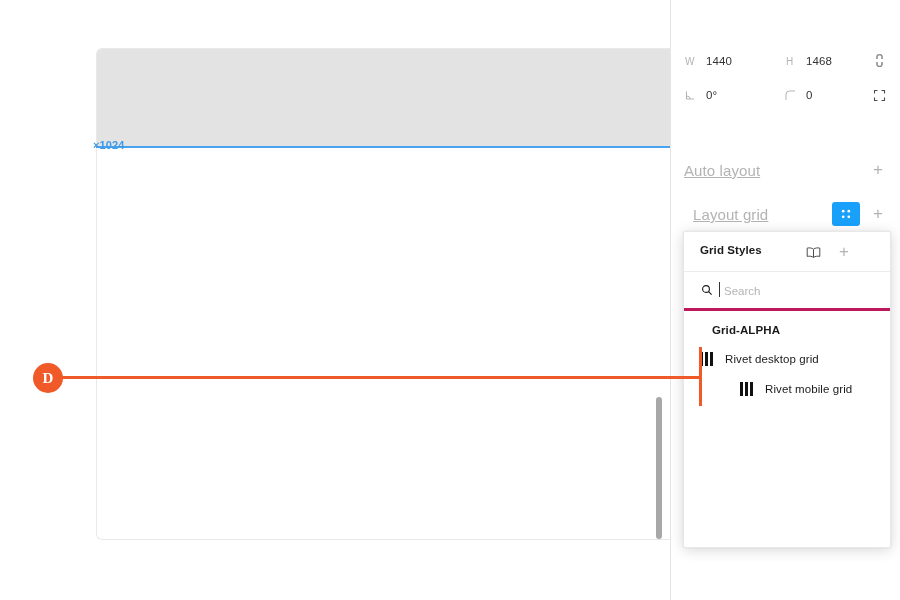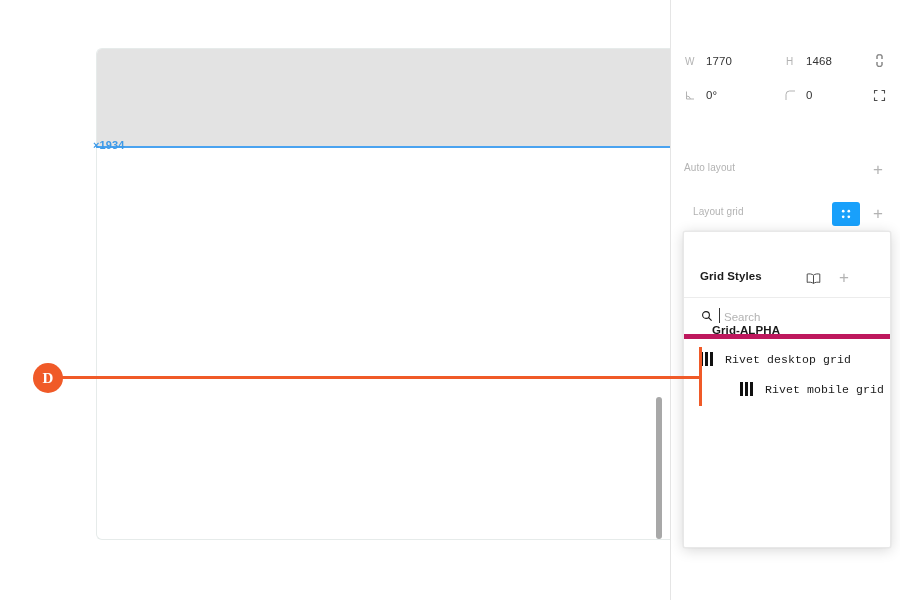--- a/index.html
+++ b/index.html
@@ -111,23 +111,24 @@
   .section-row {
     position: absolute;
     left: 0;
     width: 230px;
     height: 40px;
     display: flex;
     align-items: center;
   }
   .section-title {
     position: absolute;
-    font-size: 10px;
+    font-size: 15px;
     color: #b3b3b3;
     letter-spacing: .1px;
+    text-decoration: underline;
   }
   .plus-btn {
     position: absolute;
     width: 20px; height: 20px;
     color: #b3b3b3;
     display: flex;
     align-items: center;
     justify-content: center;
     font-size: 17px;
     line-height: 1;
@@ -153,21 +154,20 @@
     border: 1px solid #e8e8e8;
     border-radius: 2px;
     box-shadow: 0 2px 14px rgba(0,0,0,.16), 0 0 0 .5px rgba(0,0,0,.04);
     box-sizing: border-box;
     overflow: hidden;
   }
   #popover-header {
     position: relative;
     height: 39px;
     border-bottom: 1px solid #ececec;
-    margin-top: 26px;
   }
   #popover-title {
     position: absolute;
     left: 16px; top: 12px;
     font-size: 11.5px;
     font-weight: 700;
     color: #1a1a1a;
     letter-spacing: .1px;
   }
   #library-icon-btn {
@@ -181,21 +181,21 @@
     position: absolute;
     left: 150px; top: 9px;
     width: 20px; height: 20px;
     color: #b3b3b3;
     display: flex; align-items: center; justify-content: center;
     font-size: 17px; line-height: 1; font-weight: 300;
   }
   #search-row {
     position: relative;
     height: 36px;
-    border-bottom: 5px solid #be185d;
+    border-bottom: 3px solid #be185d;
     display: flex;
     align-items: center;
   }
   #search-icon {
     position: absolute;
     left: 16px; top: 11px;
     width: 13px; height: 13px;
     color: #1a1a1a;
     display: flex; align-items: center; justify-content: center;
   }
@@ -246,21 +246,20 @@
     display: block;
     width: 3px; height: 14px;
     background: #111111;
   }
   .style-item-label {
     position: absolute;
     left: 41px;
     font-size: 11.5px;
     color: #1a1a1a;
     letter-spacing: .1px;
-    font-family: Liberation Mono, monospace;
   }
 
   
   #annotation-badge {
     position: absolute;
     left: 33px; top: 363px;
     width: 30px; height: 30px;
     border-radius: 50%;
     background: #f05a28;
     color: #ffffff;
@@ -288,35 +287,35 @@
 <body>
 
 <div id="canvas-area">
 
   <div id="artboard">
     <div id="artboard-top-band"></div>
   </div>
 
   <div id="frame-selection-line"></div>
 
-  <div id="frame-label">×1934</div>
+  <div id="frame-label">×1024</div>
 
   <div id="canvas-scrollbar"></div>
 </div>
 
 <div id="properties-panel">
 
   <div class="prop-row" style="top:44px;">
     <div class="prop-field" style="left:13px;">
       <span class="prop-icon">
         <svg width="13" height="13" viewBox="0 0 13 13">
           <text x="1" y="10" font-family="Liberation Sans, sans-serif" font-size="10" fill="#b3b3b3">W</text>
         </svg>
       </span>
-      <span class="prop-value">1770</span>
+      <span class="prop-value">1440</span>
     </div>
 
     <div class="prop-field" style="left:113px;">
       <span class="prop-icon">
         <svg width="13" height="13" viewBox="0 0 13 13">
           <text x="2" y="10" font-family="Liberation Sans, sans-serif" font-size="10" fill="#b3b3b3">H</text>
         </svg>
       </span>
       <span class="prop-value">1468</span>
     </div>

